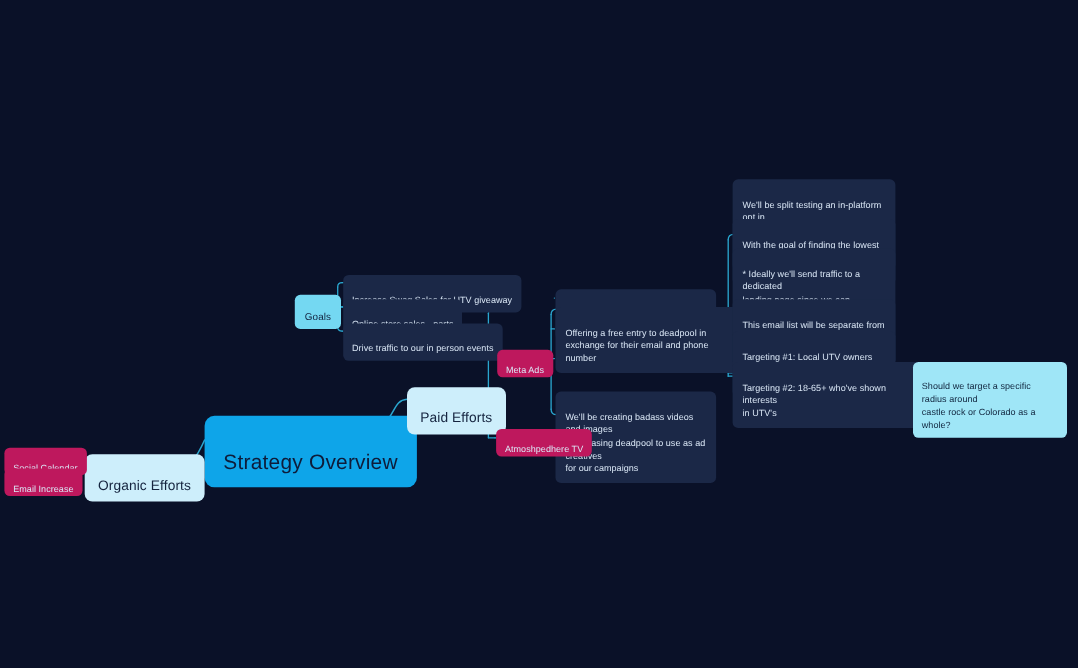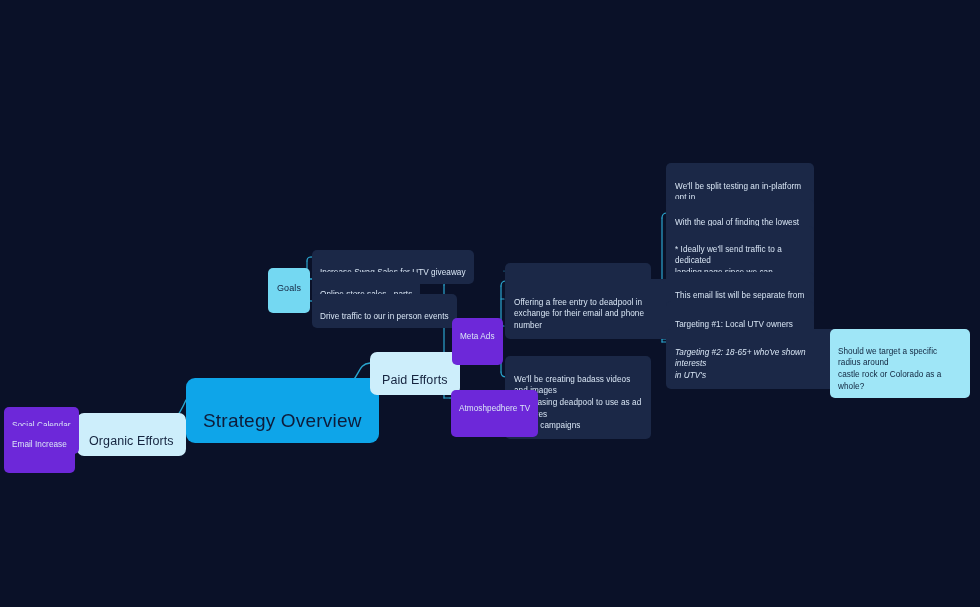--- a/index.html
+++ b/index.html
@@ -54,21 +54,21 @@
     padding: 7px 12px 8px 12px;
     border-radius: 7px;
     letter-spacing: .1px;
   }
 
   
   .n-accent {
     background: #74d8f2;
     color: #132440;
     font-size: 9px;
-    padding: 5px 9px 20px 9px;
+    padding: 5px 9px 6px 9px;
     border-radius: 5px;
     letter-spacing: .1px;
   }
 
   
   .n-leaf {
     background: #1b2847;
     color: #d9e6f5;
     font-size: 8.2px;
     line-height: 1.42;
@@ -84,24 +84,24 @@
     color: #10253e;
     font-size: 8.2px;
     line-height: 1.42;
     padding: 5px 16px 6px 8px;
     border-radius: 5px;
     letter-spacing: .05px;
   }
 
   
   .n-mid {
-    background: #6d28d9;
+    background: #be185d;
     color: #dbe7f6;
     font-size: 8.2px;
-    padding: 5px 8px 24px 8px;
+    padding: 5px 8px 2px 8px;
     border-radius: 5px;
     letter-spacing: .05px;
   }
 </style>
 </head>
 <body>
 
 <div id="canvas">
 
   <svg class="links" viewBox="0 0 980 607" xmlns="http://www.w3.org/2000/svg">
@@ -230,21 +230,21 @@
 purchase.</span>
   </div>
   <div class="node n-leaf wide" style="left:666px; top:272px; width:148px;">
     <span>This email list will be separate from those
 which purchase swag items</span>
   </div>
   <div class="node n-leaf wide" style="left:666px; top:301px; width:148px;">
     <span>Targeting #1: Local UTV owners email list we
 have.</span>
   </div>
-  <div class="node n-leaf wide" style="left:666px; top:329px; width:176px;font-style:italic;">
+  <div class="node n-leaf wide" style="left:666px; top:329px; width:176px;">
     <span>Targeting #2: 18-65+ who've shown interests
 in UTV's</span>
   </div>
 
   <div class="node n-note" style="left:830px; top:329px; width:140px;">
     <span>Should we target a specific radius around
 castle rock or Colorado as a whole?</span>
   </div>
 
   <div class="node n-mid" style="left:451px; top:390px;text-align:center;">

